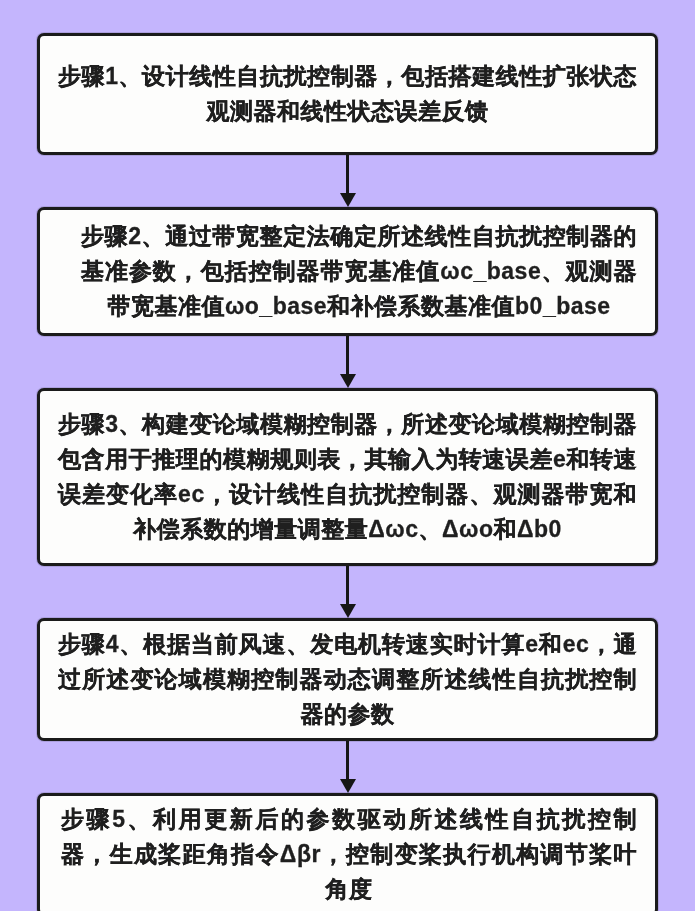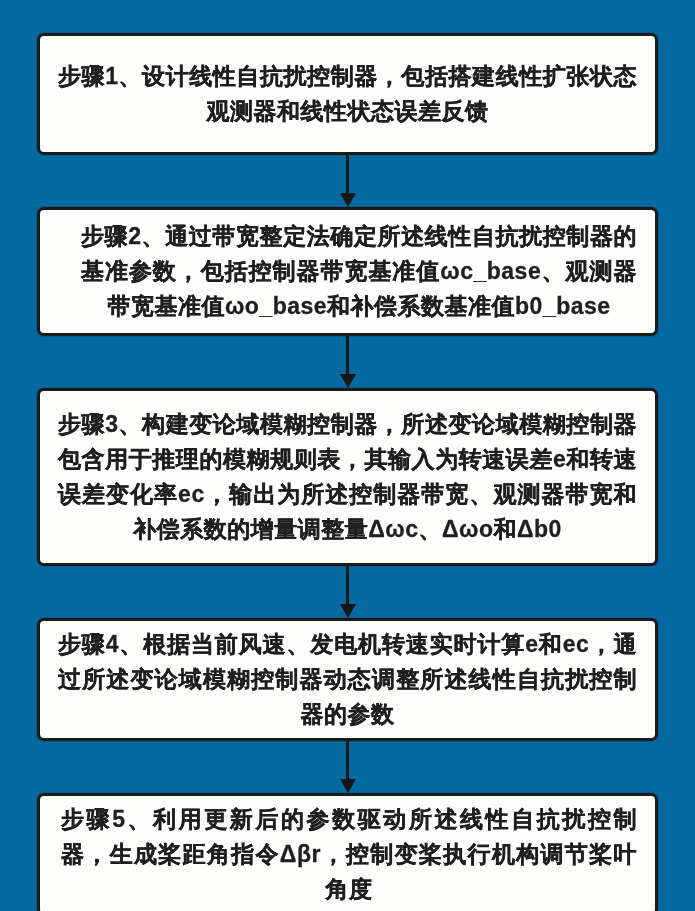--- a/index.html
+++ b/index.html
@@ -4,21 +4,21 @@
 <style>
   html, body {
     margin: 0;
     padding: 0;
     background: #f6f6f4;
   }
   .canvas {
     position: relative;
     width: 695px;
     height: 911px;
-    background: #0369a1;
+    background: #c4b5fd;
     overflow: hidden;
     font-family: "Liberation Sans", "DejaVu Sans", sans-serif;
   }
   .flow {
     position: absolute;
     top: 33px;
     left: 37px;
     width: 621px;
     display: flex;
     flex-direction: column;
@@ -94,21 +94,21 @@
     <div class="flow-box box-2">
       <p>步骤2、通过带宽整定法确定所述线性自抗扰控制器的基准参数，包括控制器带宽基准值ωc_base、观测器带宽基准值ωo_base和补偿系数基准值b0_base</p>
     </div>
 
     <div class="flow-arrow">
       <div class="arrow-stem"></div>
       <div class="arrow-head"></div>
     </div>
 
     <div class="flow-box box-3">
-      <p>步骤3、构建变论域模糊控制器，所述变论域模糊控制器包含用于推理的模糊规则表，其输入为转速误差e和转速误差变化率ec，输出为所述控制器带宽、观测器带宽和补偿系数的增量调整量Δωc、Δωo和Δb0</p>
+      <p>步骤3、构建变论域模糊控制器，所述变论域模糊控制器包含用于推理的模糊规则表，其输入为转速误差e和转速误差变化率ec，设计线性自抗扰控制器、观测器带宽和补偿系数的增量调整量Δωc、Δωo和Δb0</p>
     </div>
 
     <div class="flow-arrow">
       <div class="arrow-stem"></div>
       <div class="arrow-head"></div>
     </div>
 
     <div class="flow-box box-4">
       <p>步骤4、根据当前风速、发电机转速实时计算e和ec，通过所述变论域模糊控制器动态调整所述线性自抗扰控制器的参数</p>
     </div>

